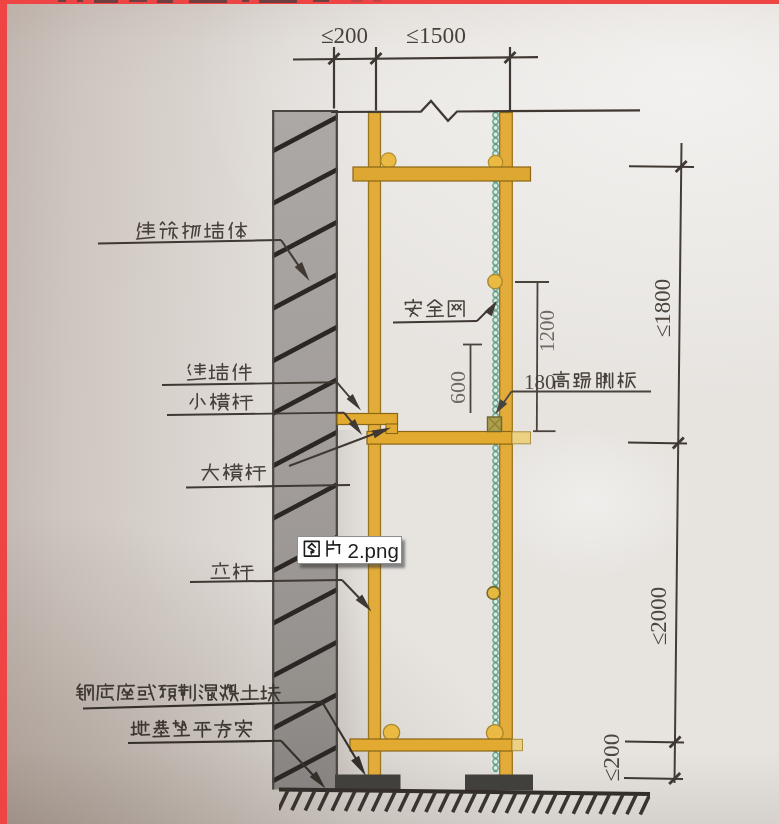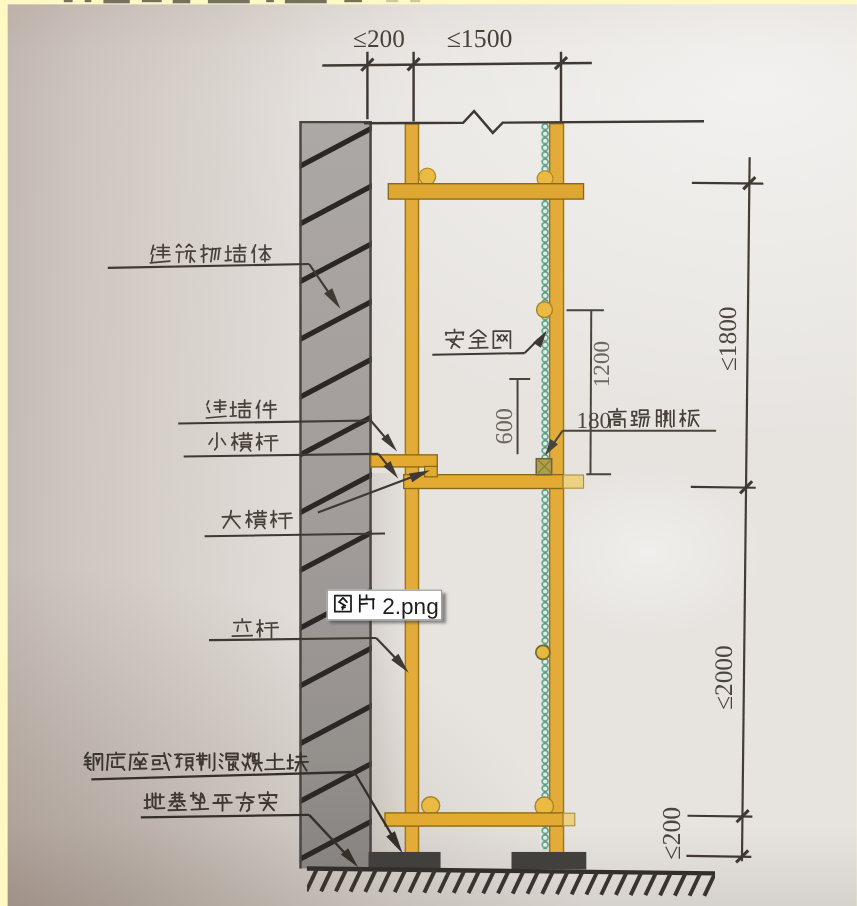--- a/index.html
+++ b/index.html
@@ -1,15 +1,15 @@
 <!DOCTYPE html>
 <html><head><meta charset="utf-8">
 <style>
 html,body{margin:0;padding:0;background:#ffffff;}
-#stage{position:relative;width:779px;height:824px;overflow:hidden;background:#fef9c3;
+#stage{position:relative;width:779px;height:824px;overflow:hidden;background:#ef4444;
 font-family:"Liberation Sans",sans-serif;}
 #photo{position:absolute;left:7px;top:4px;width:772px;height:820px;
 background:
 radial-gradient(900px 600px at 88% 8%, rgba(255,255,255,0.5), rgba(255,255,255,0) 55%),
 radial-gradient(150px 110px at 583px 498px, rgba(255,255,255,0.38), rgba(255,255,255,0) 70%),
 linear-gradient(92deg, rgba(125,100,88,0.34) 0%, rgba(125,100,88,0.24) 9%, rgba(125,100,88,0.14) 22%, rgba(125,100,88,0.05) 36%, rgba(125,100,88,0) 48%),
 radial-gradient(850px 540px at 0% 103%, rgba(82,62,48,0.33), rgba(82,62,48,0) 62%),
 linear-gradient(0deg, rgba(110,95,82,0.14) 0%, rgba(110,95,82,0) 9%),
 linear-gradient(180deg, rgba(165,145,132,0.15) 0%, rgba(165,145,132,0.04) 5%, rgba(0,0,0,0) 11%),
 #e7e4e0;}

